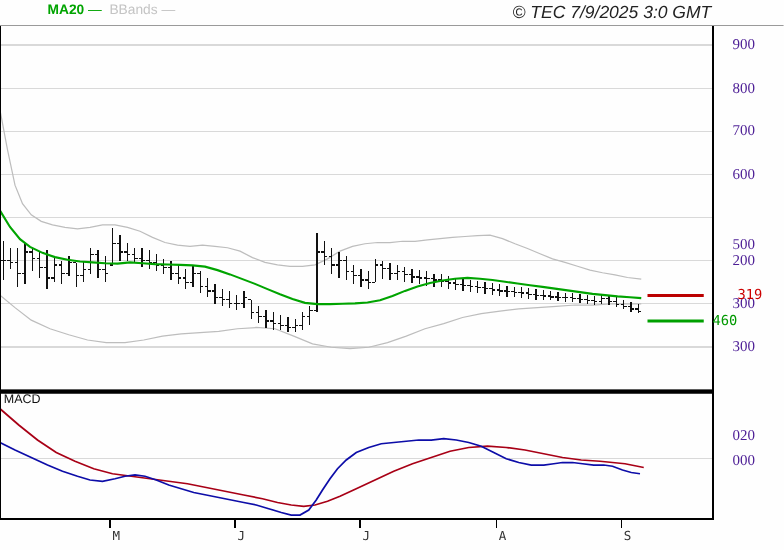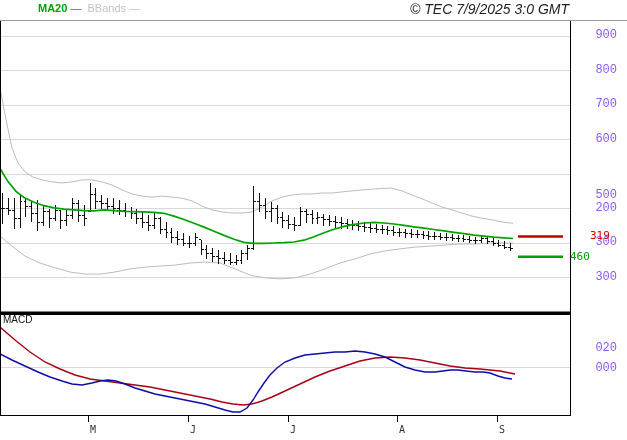--- a/index.html
+++ b/index.html
@@ -4,22 +4,22 @@
 <style>
   html,body{margin:0;padding:0;background:#fff;}
   .chart{position:relative;width:627px;height:440px;background:#fefefe;overflow:hidden;
          font-family:"Liberation Sans",sans-serif;}
   .legend{position:absolute;left:2px;top:2px;font-size:11px;white-space:pre;margin-left:36px;}
   .legend .ma20{color:#00a400;font-weight:bold;}
   .legend .ma20dash{color:#00a400;}
   .legend .bb,.legend .bbdash{color:#c4c4c4;}
   .copyright{position:absolute;top:1px;right:58px;font-size:14px;font-style:italic;color:#222;}
   .macd-label{position:absolute;left:3px;top:314px;font-size:10px;color:#111;}
-  .axis-lbl{position:absolute;left:586px;width:31px;text-align:right;
-            font-family:Liberation Mono, monospace;font-size:12px;color:#8b5cf6;line-height:13px;}
+  .axis-lbl{position:absolute;left:586px;width:31px;
+            font-family:Liberation Serif, serif;font-size:12px;color:#4c1d95;line-height:13px;}
   .month-lbl{position:absolute;top:424px;font-family:"DejaVu Sans Mono",monospace;font-size:10px;color:#333;}
   .lvl{position:absolute;font-family:"DejaVu Sans Mono",monospace;font-size:11px;line-height:13px;}
   .lvl-res{left:590px;width:18px;text-align:right;top:229px;color:#cc0000;}
   .lvl-sup{left:570px;top:250px;color:#009900;}
   svg{position:absolute;left:0;top:0;}
 </style>
 </head>
 <body>
 
 <div class="chart">

